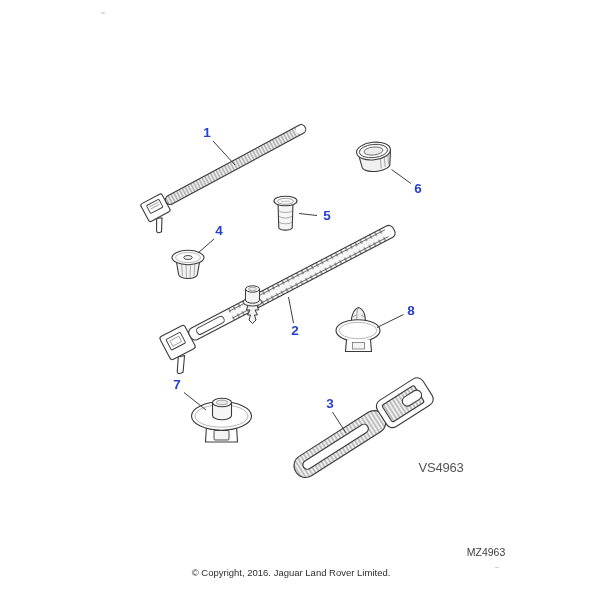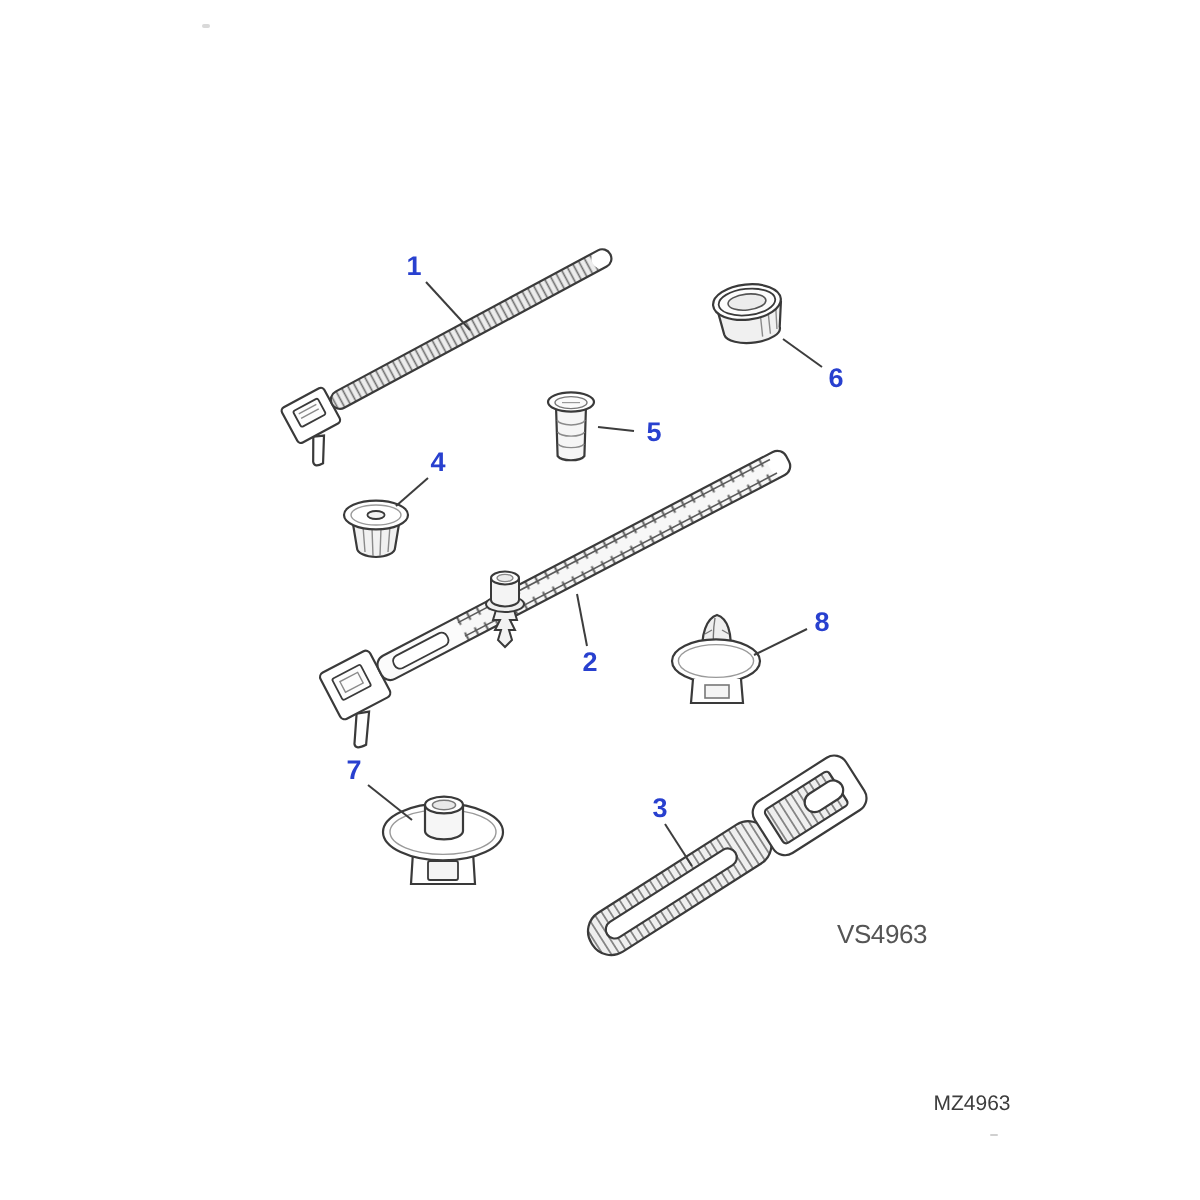--- a/index.html
+++ b/index.html
@@ -146,16 +146,17 @@
   <div class="callout" style="left:295px;top:331px;">2</div>
   <div class="callout" style="left:330px;top:404px;">3</div>
   <div class="callout" style="left:219px;top:231px;">4</div>
   <div class="callout" style="left:327px;top:216px;">5</div>
   <div class="callout" style="left:418px;top:189px;">6</div>
   <div class="callout" style="left:177px;top:385px;">7</div>
   <div class="callout" style="left:411px;top:311px;">8</div>
 
   <div class="code vs" style="left:441px;top:467px;">VS4963</div>
   <div class="code mz" style="left:446px;top:552px;margin-left:40px;">MZ4963</div>
+  <div class="copyright" style="left:291px;top:572px;">© Copyright, 2016. Jaguar Land Rover Limited.</div>
 
   <div class="speck" style="left:101px;top:12px;width:4px;height:2px;"></div>
   <div class="speck" style="left:495px;top:567px;width:4px;height:1px;background:#d0d0d0;"></div>
 </div>
 
 </body></html>

